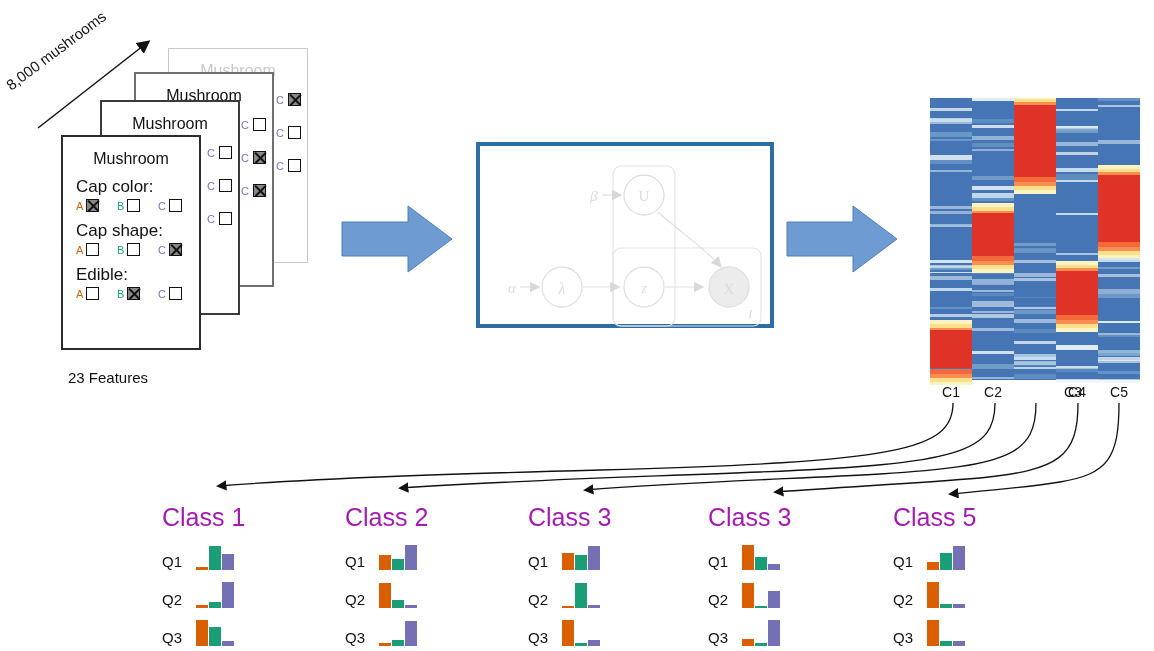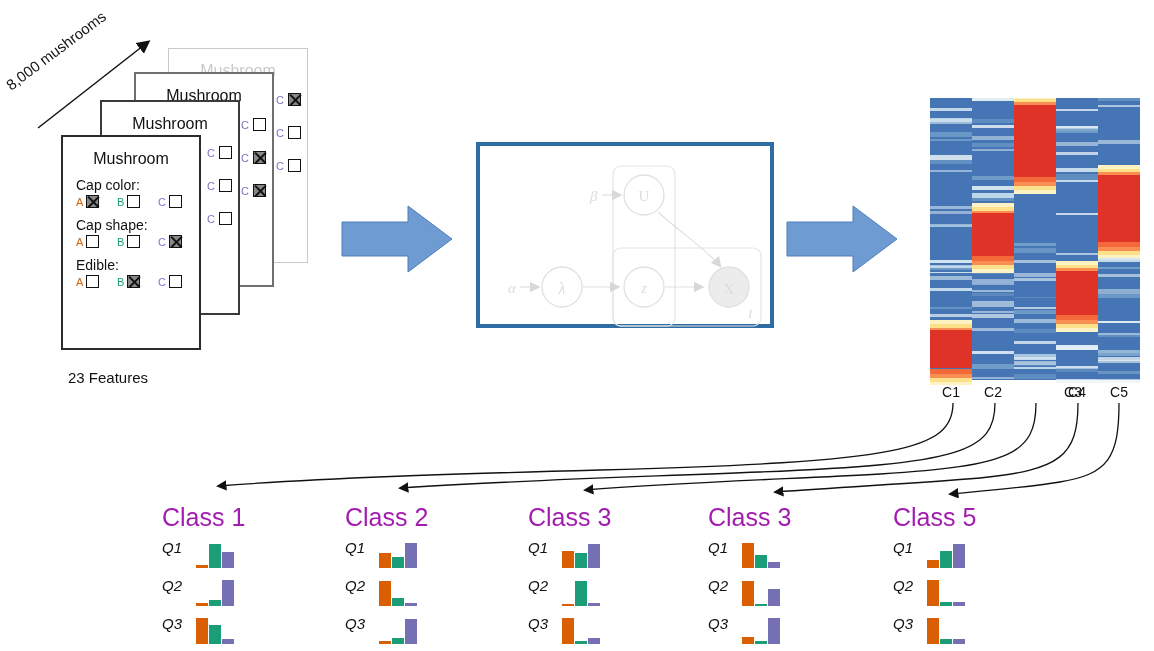--- a/index.html
+++ b/index.html
@@ -24,21 +24,21 @@
   .card-front { left:61px;  top:135px; width:140px; height:215px; border-color:#2b2b2b; border-width:2px; z-index:4; }
 
   .card-title {
     text-align:center; font-size:16px; margin-top:13px; color:#111; white-space:nowrap;
   }
   .card-back3 .card-title { color:#c9c9c9; }
   .card-back2 .card-title { color:#111; }
   .card-back1 .card-title { color:#111; }
 
   .feat-block { margin:9px 0 0 13px; }
-  .feat-label { font-size:14px; color:#111; margin-bottom:2px; }
+  .feat-label { font-size:17px; color:#111; margin-bottom:2px; }
   .feat-row { display:flex; align-items:center; gap:0px; }
   .opt { display:flex; align-items:center; gap:3px; width:42px; }
   .opt-letter { font-size:11px; }
   .box { width:13px; height:13px; border:1.4px solid #111; background:#fff; display:inline-block; position:relative; }
   .box.checked { background:#888; }
   .box.checked::before, .box.checked::after {
     content:""; position:absolute; left:-1px; top:5px; width:15px; height:1.6px; background:#111;
   }
   .box.checked::before { transform:rotate(45deg); }
   .box.checked::after  { transform:rotate(-45deg); }
@@ -74,21 +74,21 @@
     position:absolute; left:903px; top:185px; font-size:14px; color:#111;
     transform-origin:center center; transform:rotate(-90deg); white-space:nowrap;
   }
   .hm-tick {
     position:absolute; top:384px; font-size:14px; color:#111; text-align:center; width:34px;
   }
 
   
   .class-panel { position:absolute; top:503px; }
   .class-title { font-size:25px; color:#a21caf; white-space:nowrap; }
-  .q-row { display:flex; margin-top:8px; height:30px;font-style:italic; }
+  .q-row { display:flex; align-items:flex-end; margin-top:8px; height:30px; }
   .q-label { font-size:15px; color:#111; width:34px; line-height:1; padding-bottom:1px; }
   .mini-chart { display:flex; align-items:flex-end; height:28px; width:42px; gap:1px; }
   .mini-bar { width:12px; }
   .bar-0 { background:#d95f02; }
   .bar-1 { background:#1b9e77; }
   .bar-2 { background:#7570b3; }
 </style>
 </head>
 <body>
 

